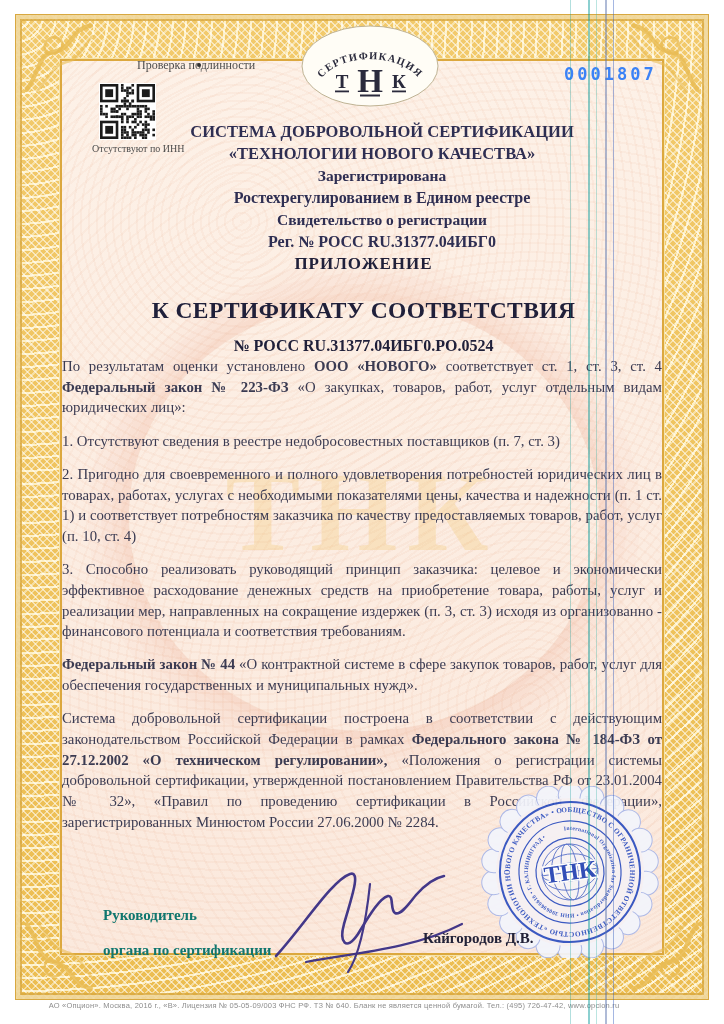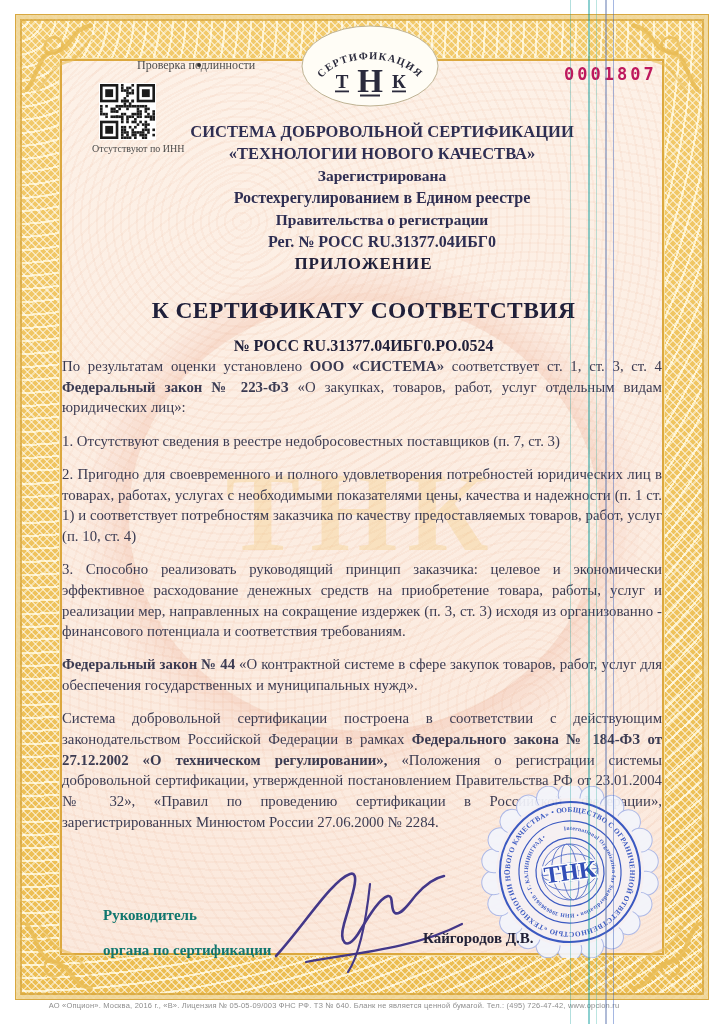--- a/index.html
+++ b/index.html
@@ -44,21 +44,21 @@
   .sl5{left:613px;width:1px;background:rgba(55,95,190,.45);}
 
   
   .verify1{position:absolute;left:100px;top:58px;font-size:12px;color:#4d4d4d;z-index:3;margin-left:37px;}
   .verify-dot{position:absolute;left:197px;top:63px;width:4px;height:4px;background:#333;border-radius:50%;z-index:3;}
   .qr{position:absolute;left:99px;top:83px;width:55px;height:55px;background:#fff;padding:1px;z-index:3;}
   .verify2{position:absolute;left:92px;top:143px;font-size:10px;color:#4d4d4d;z-index:3;}
 
   
   .serial{position:absolute;left:564px;top:64px;font-family:"DejaVu Sans Mono",monospace;
-    font-size:17px;font-weight:600;letter-spacing:3px;color:#be185d;z-index:6;}
+    font-size:17px;font-weight:600;letter-spacing:3px;color:#3b82f6;z-index:6;}
 
   
   .logo{position:absolute;left:300px;top:24px;width:140px;height:84px;z-index:6;}
   .logo .oval-bg{fill:#fffdf6;stroke:#bfb394;stroke-width:1;}
   .logo text{fill:#2a2a3c;}
 
   
   .header{position:absolute;left:80px;top:121px;width:604px;text-align:center;z-index:3;color:#2e2e52;}
   .header .h-line{font-weight:bold;line-height:22px;}
   .h0,.h1{font-size:16.5px;}
@@ -302,32 +302,32 @@
     <rect x="35" y="66.5" width="14" height="1.8" fill="#2a2a3c"></rect>
     <rect x="60" y="70.5" width="20" height="2" fill="#2a2a3c"></rect>
     <rect x="92" y="66.5" width="14" height="1.8" fill="#2a2a3c"></rect>
   </svg>
 
   <div class="header">
     <div class="h-line h0">СИСТЕМА ДОБРОВОЛЬНОЙ СЕРТИФИКАЦИИ</div>
     <div class="h-line h1">«ТЕХНОЛОГИИ НОВОГО КАЧЕСТВА»</div>
     <div class="h-line h2">Зарегистрирована</div>
     <div class="h-line h3">Ростехрегулированием в Едином реестре</div>
-    <div class="h-line h4">Правительства о регистрации</div>
+    <div class="h-line h4">Свидетельство о регистрации</div>
     <div class="h-line h5">Рег. № РОСС RU.31377.04ИБГ0</div>
   </div>
 
   <div class="title">
     <div class="t1">ПРИЛОЖЕНИЕ</div>
     <div class="t2">К СЕРТИФИКАТУ СООТВЕТСТВИЯ</div>
     <div class="t3">№ РОСС RU.31377.04ИБГ0.РО.0524</div>
   </div>
 
   <div class="body-text">
-      <p><span>По результатам оценки установлено </span><span class="b">ООО «СИСТЕМА»</span><span> соответствует ст. 1, ст. 3, ст. 4 </span><span class="b">Федеральный закон № 223-ФЗ</span><span> «О закупках, товаров, работ, услуг отдельным видам юридических лиц»:</span></p>
+      <p><span>По результатам оценки установлено </span><span class="b">ООО «НОВОГО»</span><span> соответствует ст. 1, ст. 3, ст. 4 </span><span class="b">Федеральный закон № 223-ФЗ</span><span> «О закупках, товаров, работ, услуг отдельным видам юридических лиц»:</span></p>
       <p><span>1. Отсутствуют сведения в реестре недобросовестных поставщиков (п. 7, ст. 3)</span></p>
       <p><span>2. Пригодно для своевременного и полного удовлетворения потребностей юридических лиц в товарах, работах, услугах с необходимыми показателями цены, качества и надежности (п. 1 ст. 1) и соответствует потребностям заказчика по качеству предоставляемых товаров, работ, услуг (п. 10, ст. 4)</span></p>
       <p><span>3. Способно реализовать руководящий принцип заказчика: целевое и экономически эффективное расходование денежных средств на приобретение товара, работы, услуг и реализации мер, направленных на сокращение издержек (п. 3, ст. 3) исходя из организованно - финансового потенциала и соответствия требованиям.</span></p>
       <p><span class="b">Федеральный закон № 44</span><span> «О контрактной системе в сфере закупок товаров, работ, услуг для обеспечения государственных и муниципальных нужд».</span></p>
       <p><span>Система добровольной сертификации построена в соответствии с действующим законодательством Российской Федерации в рамках </span><span class="b">Федерального закона № 184-ФЗ от 27.12.2002 «О техническом регулировании»,</span><span> «Положения о регистрации системы добровольной сертификации, утвержденной постановлением Правительства РФ от 23.01.2004 № 32», «Правил по проведению сертификации в Российской Федерации», зарегистрированных Минюстом России 27.06.2000 № 2284.</span></p>
     </div>
 
   <div class="role">
     <div>Руководитель</div>
     <div>органа по сертификации</div>

